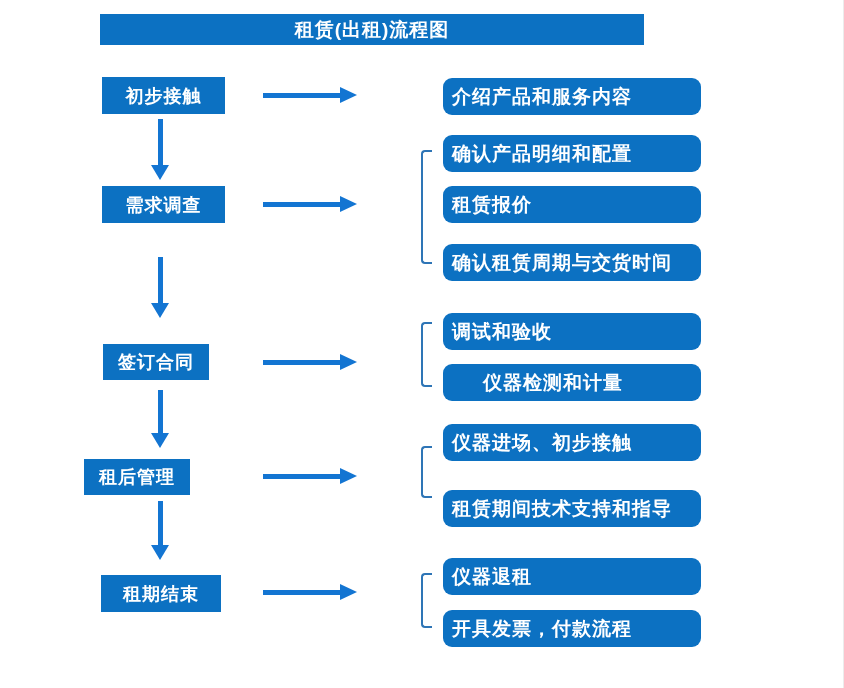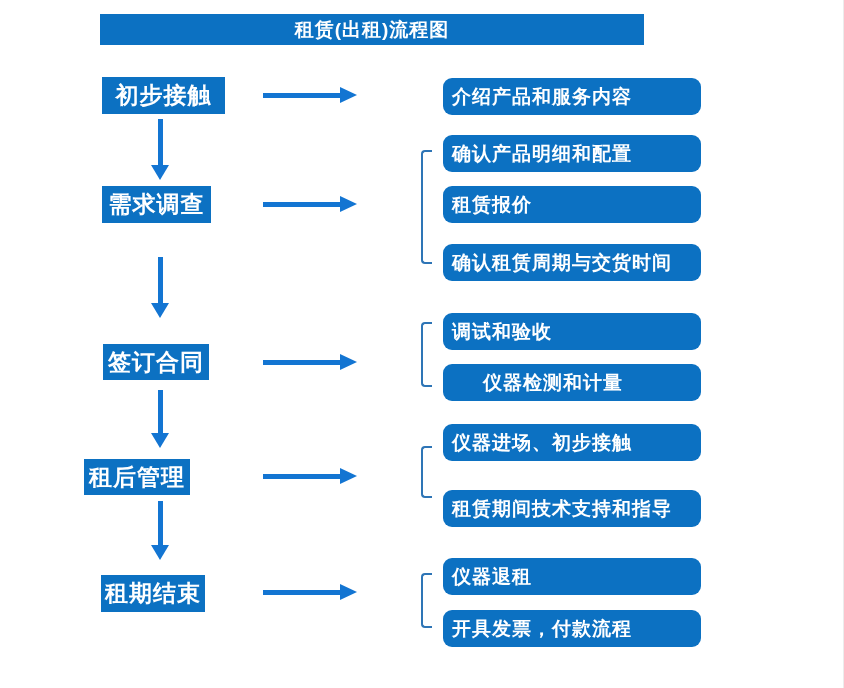--- a/index.html
+++ b/index.html
@@ -20,21 +20,21 @@
   }
   .title-bar {
     position: absolute; left: 100px; top: 14px; width: 544px; height: 31px;
     background: var(--box-blue); color: var(--text-white);
     display: flex; align-items: center; justify-content: center;
     font-size: 19px; font-weight: bold; letter-spacing: 1px;
   }
   .stage-box {
     position: absolute; background: var(--box-blue); color: var(--text-white);
     display: flex; align-items: center; justify-content: center;
-    font-size: 23px; font-weight: bold; letter-spacing: 1px;
+    font-size: 18px; font-weight: bold; letter-spacing: 1px;
   }
   .detail-box {
     position: absolute; left: 443px; width: 258px; height: 37px;
     background: var(--box-blue); color: var(--text-white);
     display: flex; align-items: center; justify-content: flex-start;
     padding-left: 9px; font-size: 19px; font-weight: bold; letter-spacing: 1px; border-radius: 9px;
   }
   
   .h-arrow {
     position: absolute; width: 94px; height: 16px;
@@ -70,24 +70,24 @@
   }
 </style>
 </head>
 <body>
 
 <div class="canvas">
 
   <div class="title-bar">租赁(出租)流程图</div>
 
   <div class="stage-box" style="left:102px; top:77px;  width:123px; height:37px;">初步接触</div>
-  <div class="stage-box" style="left:102px; top:186px; width:109px; height:37px;">需求调查</div>
+  <div class="stage-box" style="left:102px; top:186px; width:123px; height:37px;">需求调查</div>
   <div class="stage-box" style="left:103px; top:344px; width:106px; height:36px;">签订合同</div>
   <div class="stage-box" style="left:84px; top:459px; width:106px; height:36px;">租后管理</div>
-  <div class="stage-box" style="left:101px; top:575px; width:104px; height:37px;">租期结束</div>
+  <div class="stage-box" style="left:101px; top:575px; width:120px; height:37px;">租期结束</div>
 
   <div class="v-arrow" style="left:151px; top:119px; height:61px;">
     <div class="shaft"></div>
       <div class="head"></div>
   </div>
   <div class="v-arrow" style="left:151px; top:257px; height:61px;">
     <div class="shaft"></div>
       <div class="head"></div>
   </div>
   <div class="v-arrow" style="left:151px; top:390px; height:58px;">

